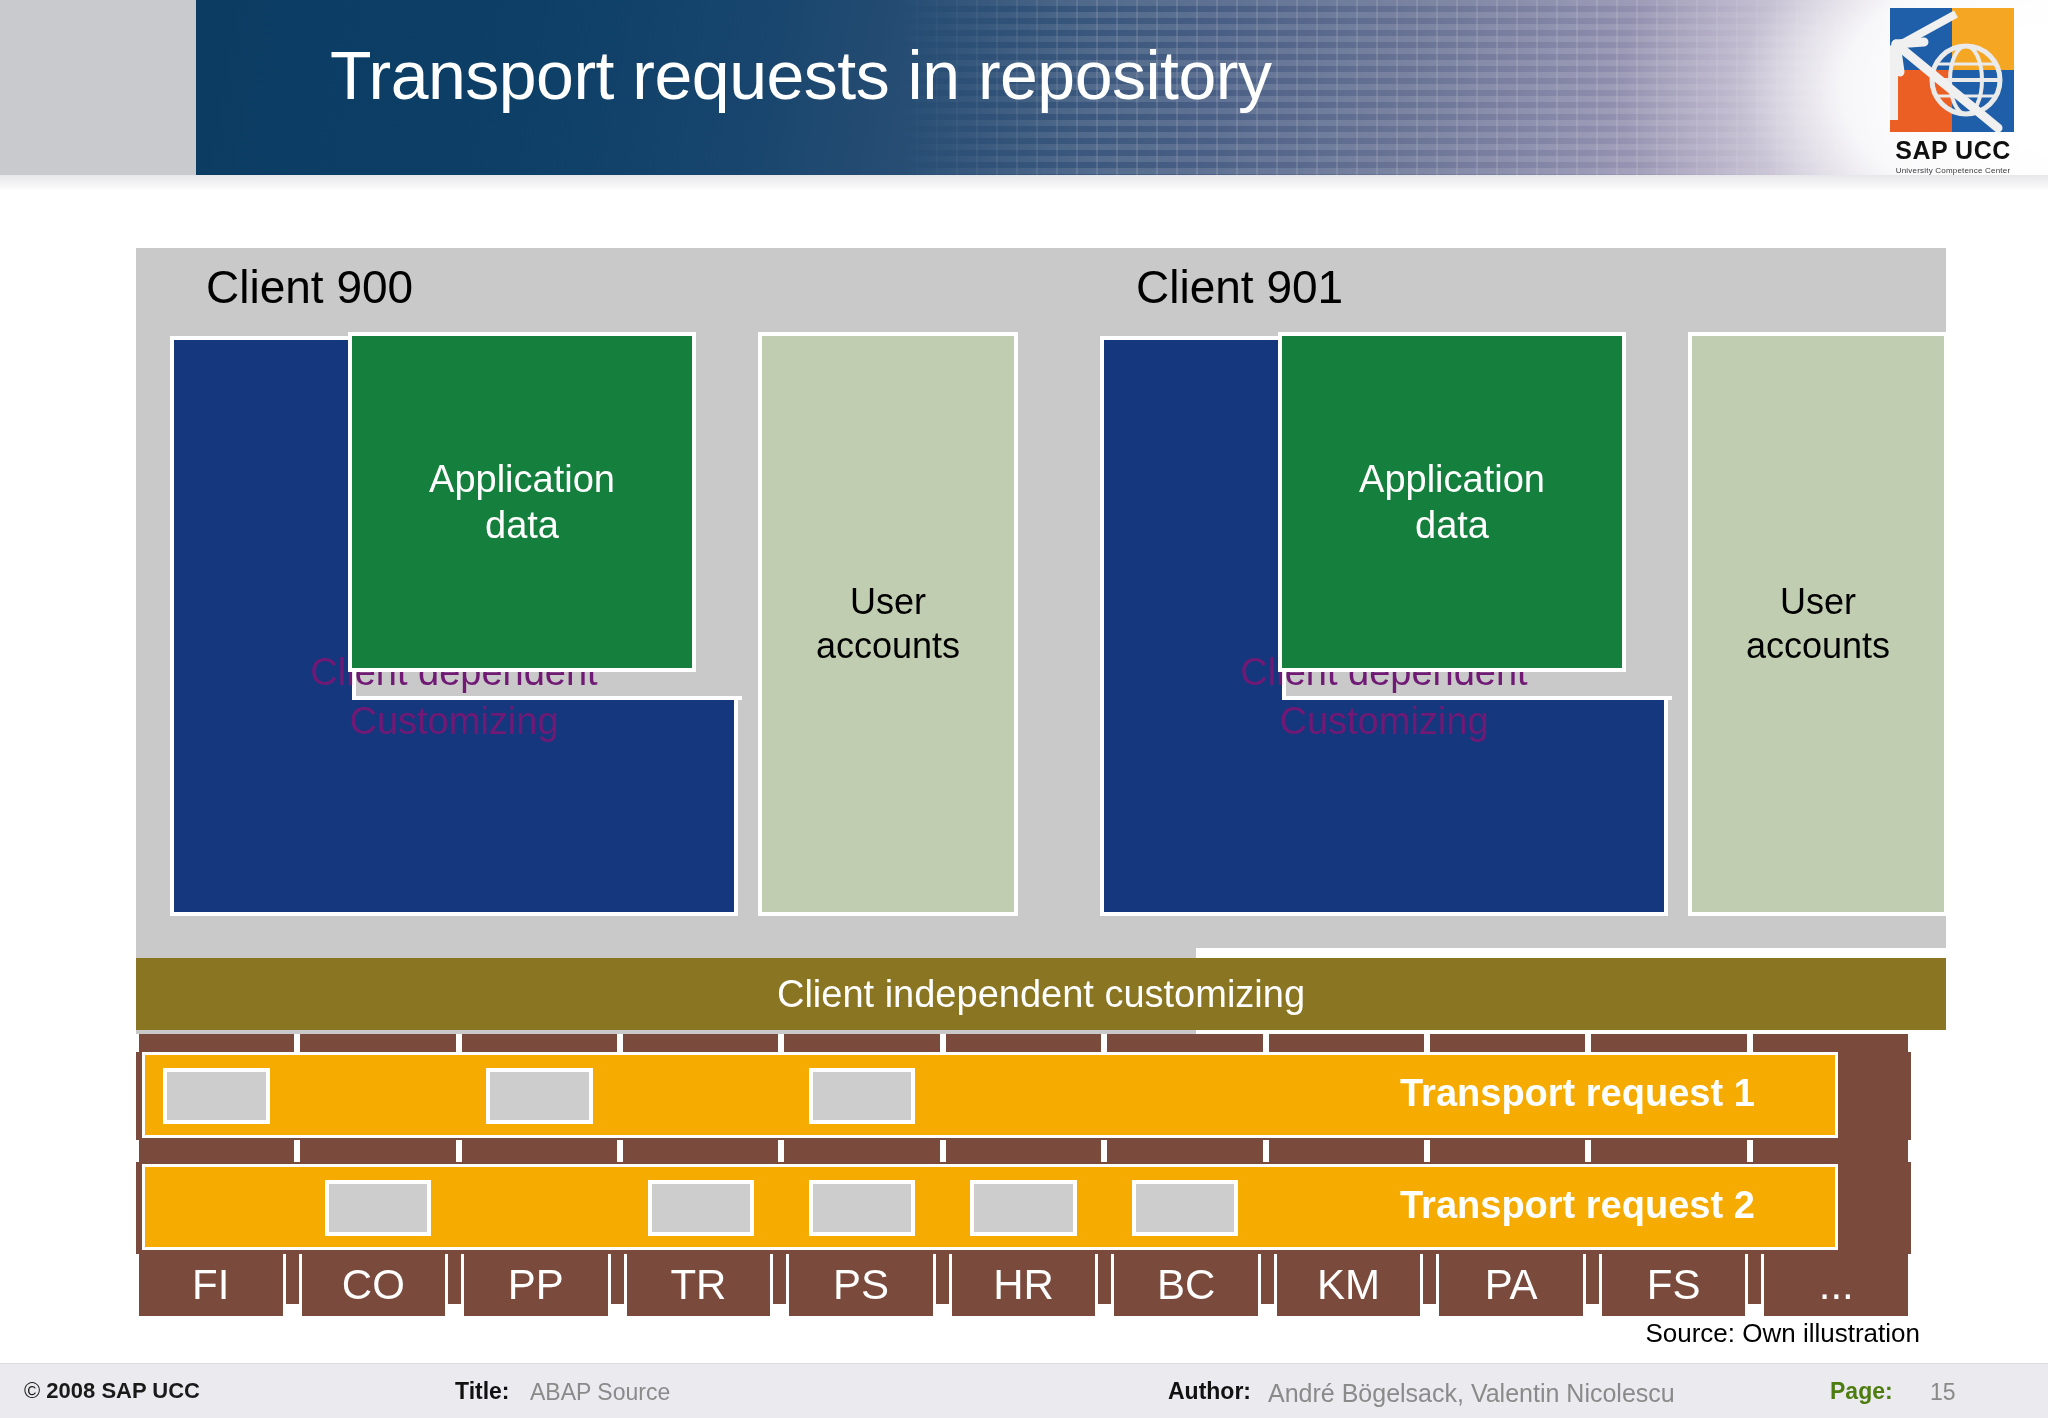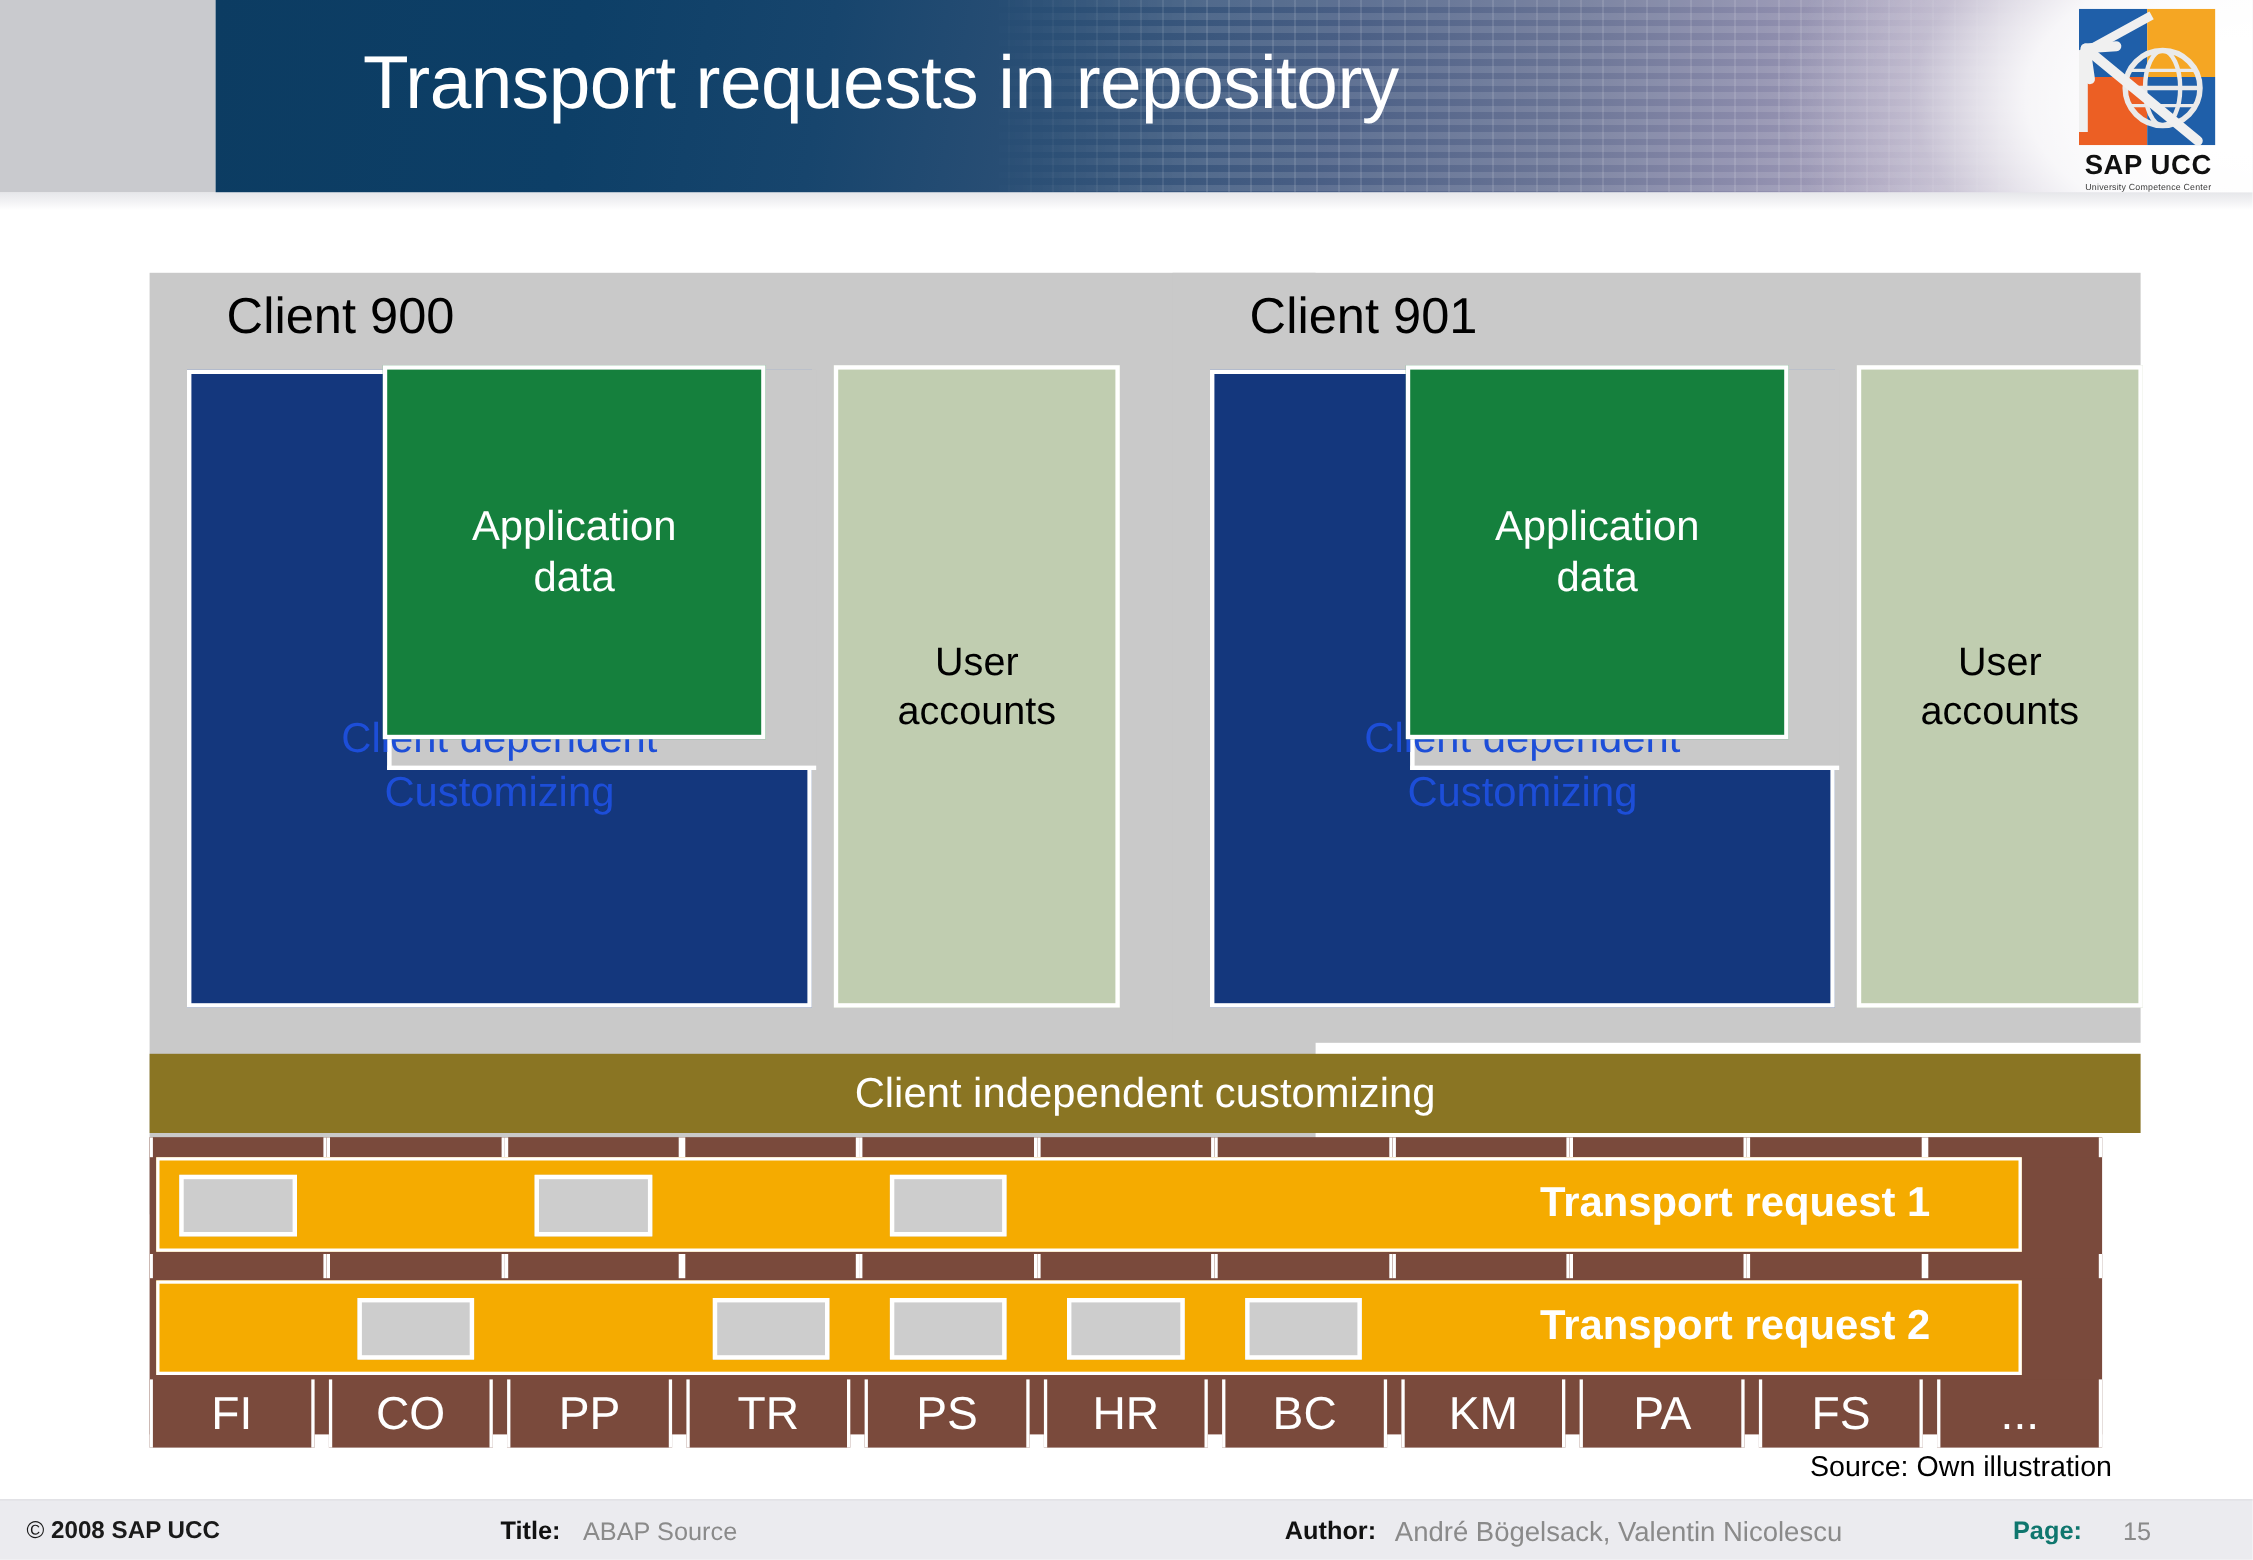--- a/index.html
+++ b/index.html
@@ -151,21 +151,21 @@
   }
   .blue-notch {
     position: absolute;
     background: #c9c9c9;
     border-left: 4px solid #ffffff;
     border-bottom: 4px solid #ffffff;
     box-sizing: border-box;
   }
   .blue-text {
     position: absolute;
-    color: #1d4ed8;
+    color: #701a75;
     font-size: 38px;
     text-align: center;
     line-height: 1.28;
     white-space: pre-line;
   }
   .orange-text { font-size: 38px; white-space: pre-line; }
   .green-text  { font-size: 36px; white-space: pre-line; }
 
   
   .indep-band {
@@ -272,21 +272,21 @@
     left: 1268px; top: 15px;
     font-size: 25px;
     color: #8a8a8a;
     white-space: nowrap;
   }
   .footer-page-lbl {
     position: absolute;
     left: 1830px; top: 14px;
     font-size: 23px;
     font-weight: bold;
-    color: #0f766e;
+    color: #4d7c0f;
   }
   .footer-page-val {
     position: absolute;
     left: 1930px; top: 15px;
     font-size: 23px;
     color: #8a8a8a;
   }
 </style>
 </head>
 <body>

